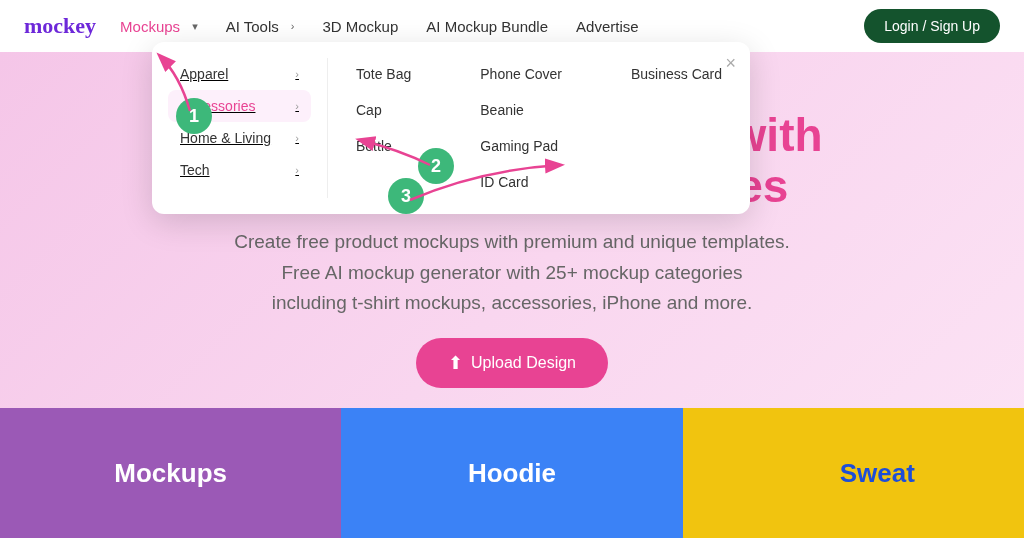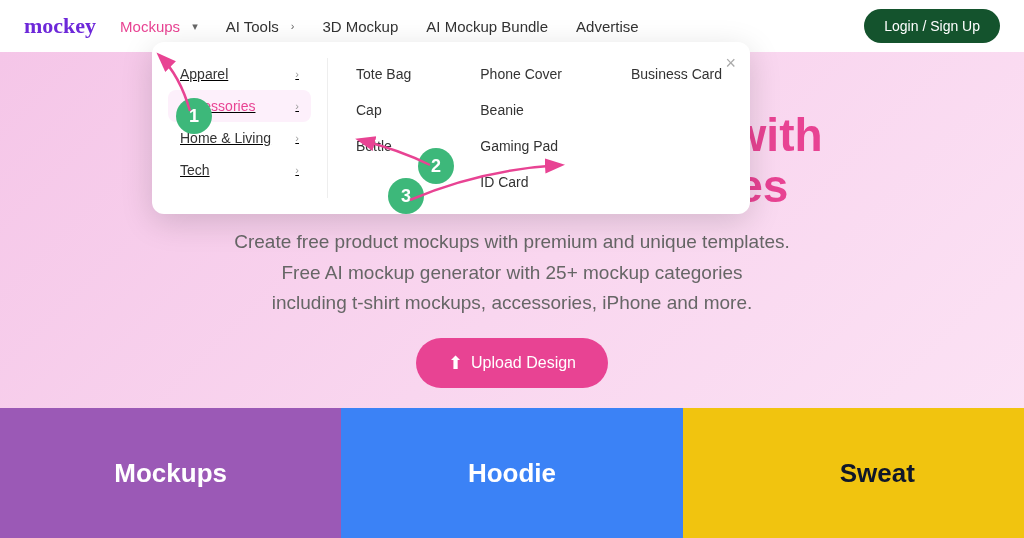--- a/index.html
+++ b/index.html
@@ -340,15 +340,15 @@
 </div>
 
 <div class="cards">
   <div class="card card-purple">
     <span class="card-label">Mockups</span>
   </div>
   <div class="card card-pink">
     <span class="card-label">Hoodie</span>
   </div>
   <div class="card card-yellow">
-    <span class="card-label" style="color:#0f172a;margin-left:48px;">Sweat</span>
+    <span class="card-label" style="color:#1d4ed8;margin-left:48px;">Sweat</span>
   </div>
 </div>
 
 </body></html>

